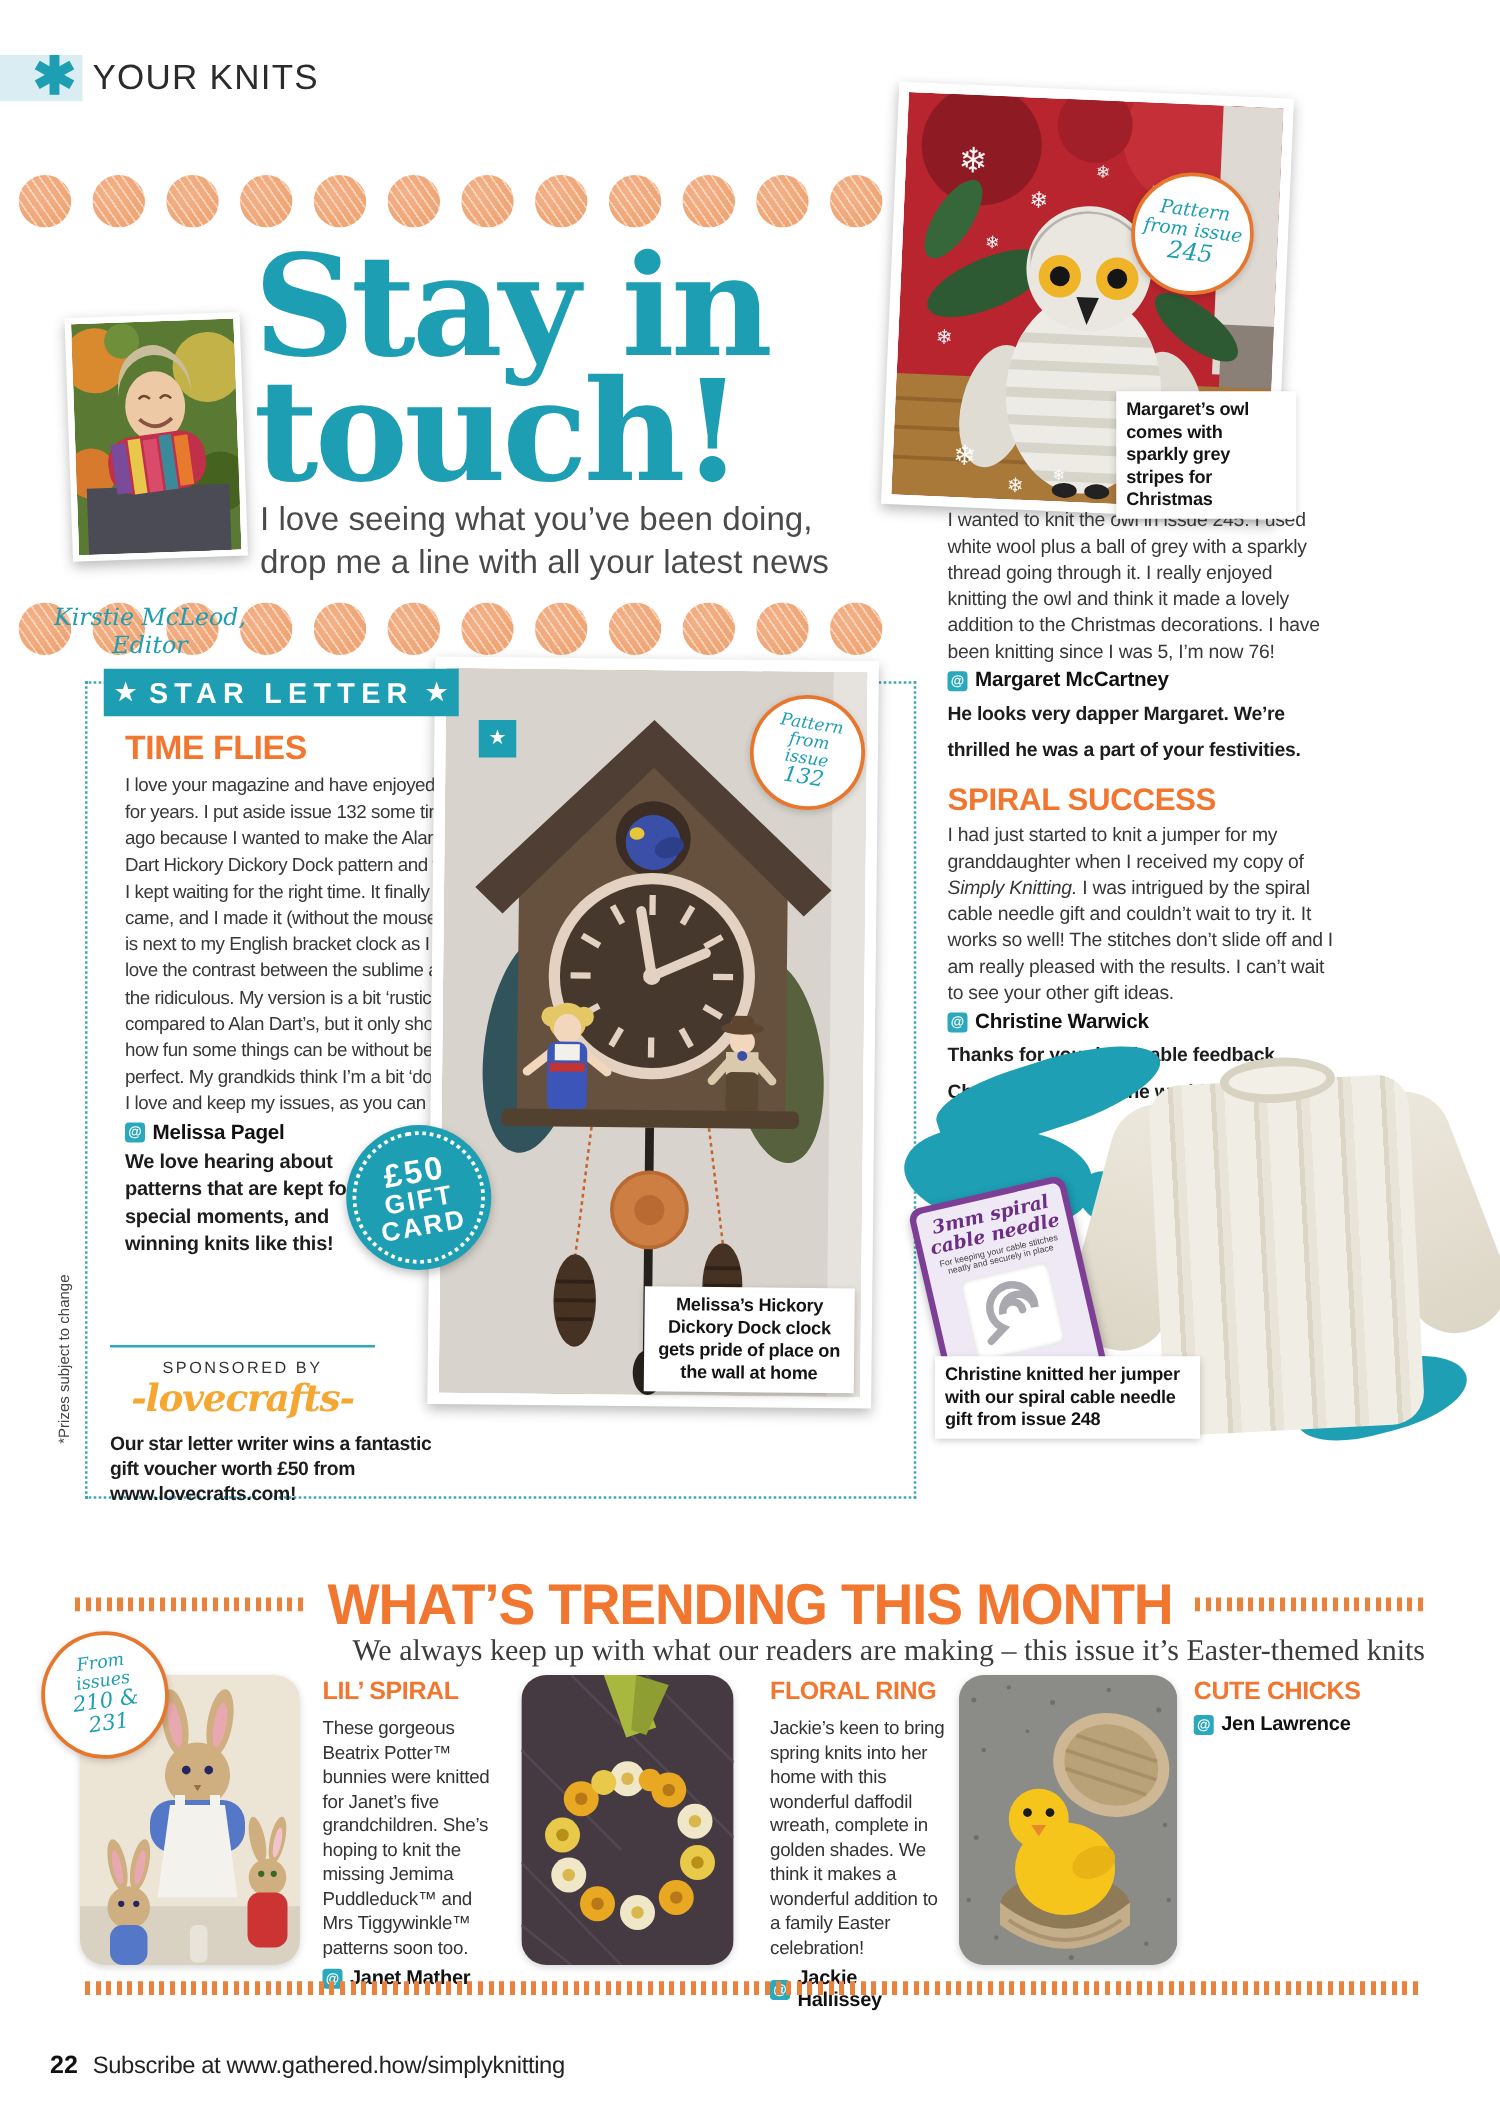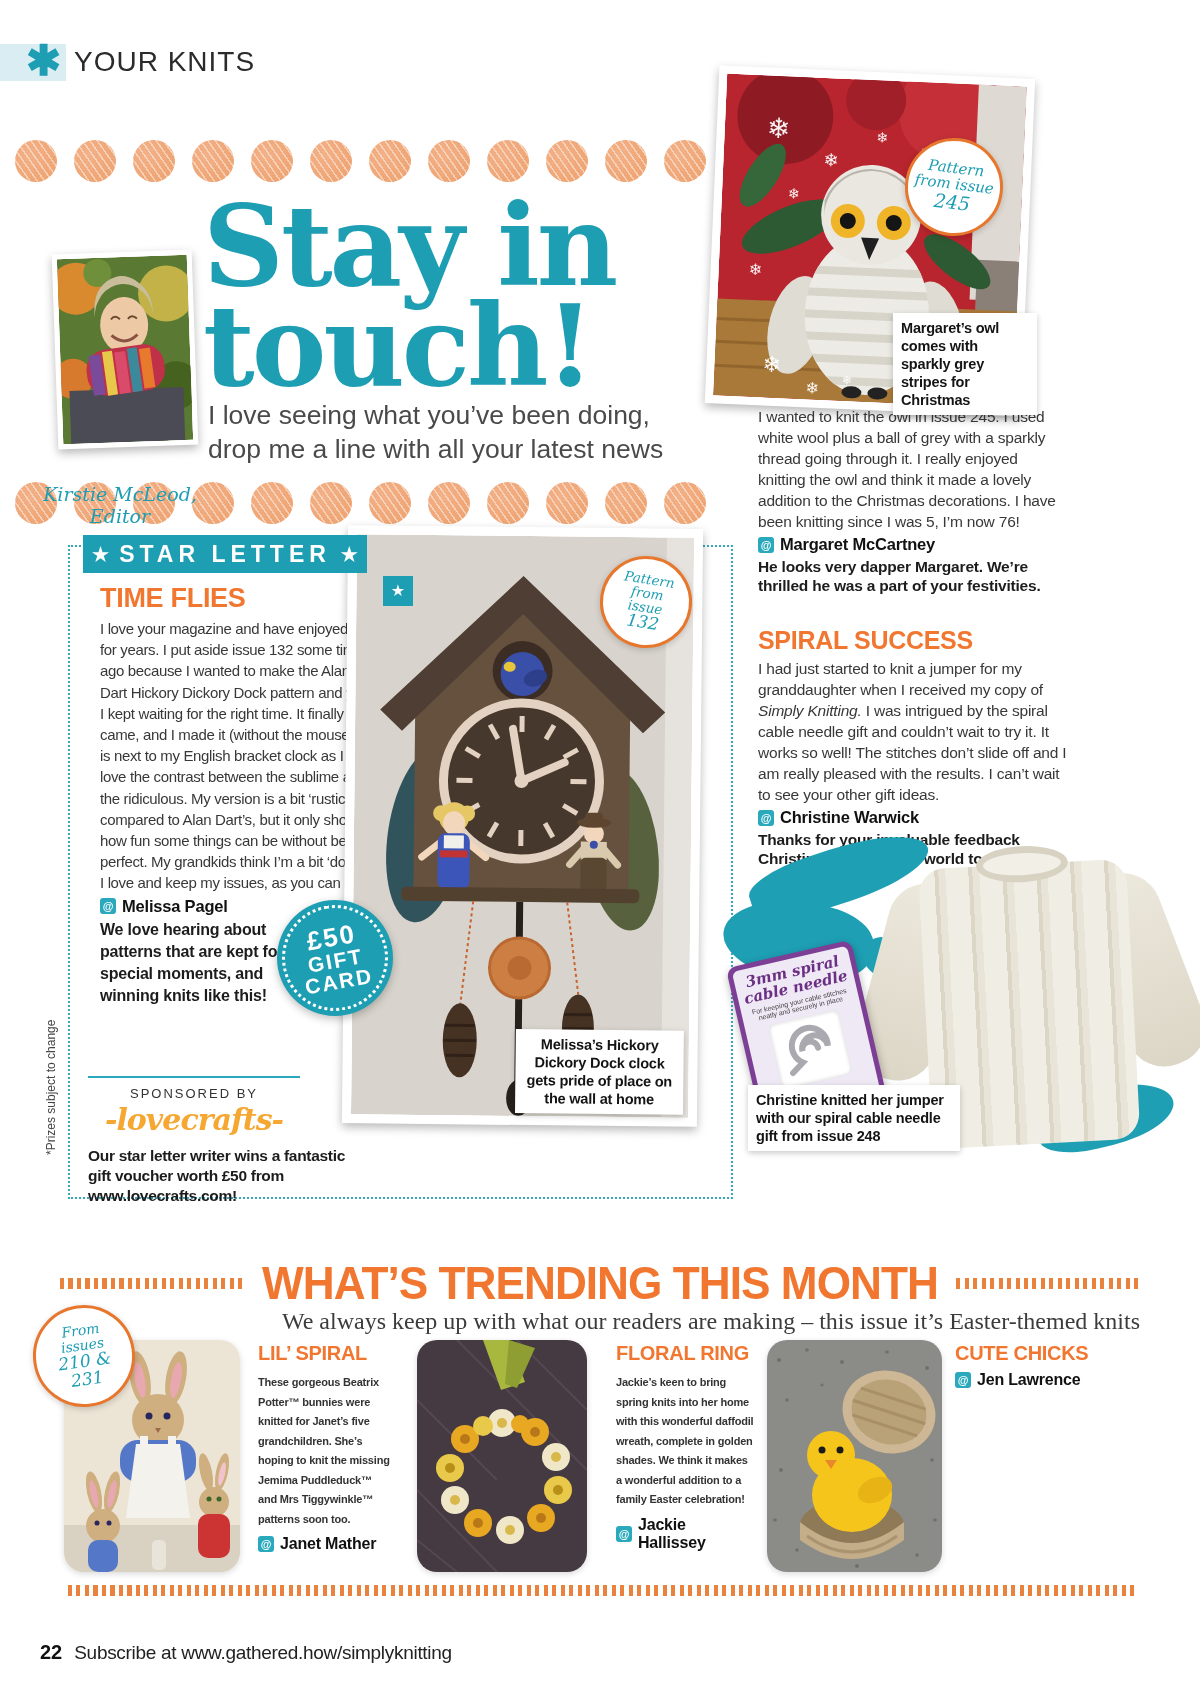--- a/index.html
+++ b/index.html
@@ -31,21 +31,21 @@
   .badge-circle{background:#fff;border:3px solid #e8772e;border-radius:50%;
      display:flex;flex-direction:column;justify-content:center;align-items:center;
      box-shadow:0 2px 6px rgba(0,0,0,.18);}
   .badge-circle .script{line-height:1.05;}
 
   .caption-box{background:#fff;font-weight:bold;color:#141414;font-size:14.5px;line-height:18px;
      letter-spacing:-0.2px;padding:6px 8px;box-shadow:0 2px 6px rgba(0,0,0,.22);}
 
   .orange-h{color:#f1762f;font-weight:bold;letter-spacing:-0.3px;}
   .body-t{color:#383838;font-size:15.5px;line-height:21px;letter-spacing:-0.2px;}
-  .reply-t{color:#1c1c1c;font-weight:bold;font-size:15.5px;line-height:19px;letter-spacing:-0.2px;}
+  .reply-t{color:#1c1c1c;font-weight:bold;font-size:15.5px;line-height:29px;letter-spacing:-0.2px;}
   .author-row{display:flex;align-items:center;gap:6px;margin:3px 0;}
   .author-badge{width:16px;height:16px;background:#2aa9bd;border-radius:3px;color:#fff;
      font-size:11px;line-height:16px;text-align:center;font-weight:bold;flex:0 0 16px;}
   .author-name{font-weight:bold;color:#111;font-size:16.5px;letter-spacing:-0.2px;}
 
   
   .star-box{border:2px dotted #3aa8b8;}
   .star-banner{background:#1e9eb3;color:#fff;display:flex;align-items:center;justify-content:center;
      gap:10px;font-weight:bold;font-size:23px;letter-spacing:5px;}
   .star-glyph{font-size:19px;letter-spacing:0;}
@@ -69,21 +69,21 @@
      background:linear-gradient(#ece8dc,#dcd6c6);}
   .torso{position:absolute;left:42px;top:30px;width:208px;height:280px;border-radius:26px;
      background:repeating-linear-gradient(90deg,#f0ede4 0 16px,#dcd6c6 16px 20px,#e8e4d8 20px 27px,#f0ede4 27px 34px);}
   .neck{position:absolute;left:100px;top:12px;width:92px;height:36px;border-radius:50%;
      background:#f2efe7;border:7px solid #d8d2c2;box-sizing:border-box;}
 
   
   .dash-line{height:11px;background:repeating-linear-gradient(90deg,#e8823c 0 4px,rgba(0,0,0,0) 4px 8.5px);}
   .trend-photo{border-radius:20px;overflow:hidden;box-shadow:0 2px 6px rgba(0,0,0,.15);}
   .trend-h{color:#f1762f;font-weight:bold;font-size:20px;letter-spacing:-0.3px;}
-  .trend-b{color:#333;font-size:11px;line-height:19.5px;letter-spacing:-0.2px;font-weight:bold;
+  .trend-b{color:#333;font-size:15px;line-height:19.5px;letter-spacing:-0.2px;font-weight:normal;
      font-family:"Liberation Sans",sans-serif;}
   .footer-num{font-size:20px;font-weight:bold;color:#111;}
   .footer-sub{font-size:19px;color:#222;letter-spacing:-0.3px;}
 </style>
 </head>
 <body>
 
 <div id="page">
 
   <div class="abs hdr-strip"></div>

